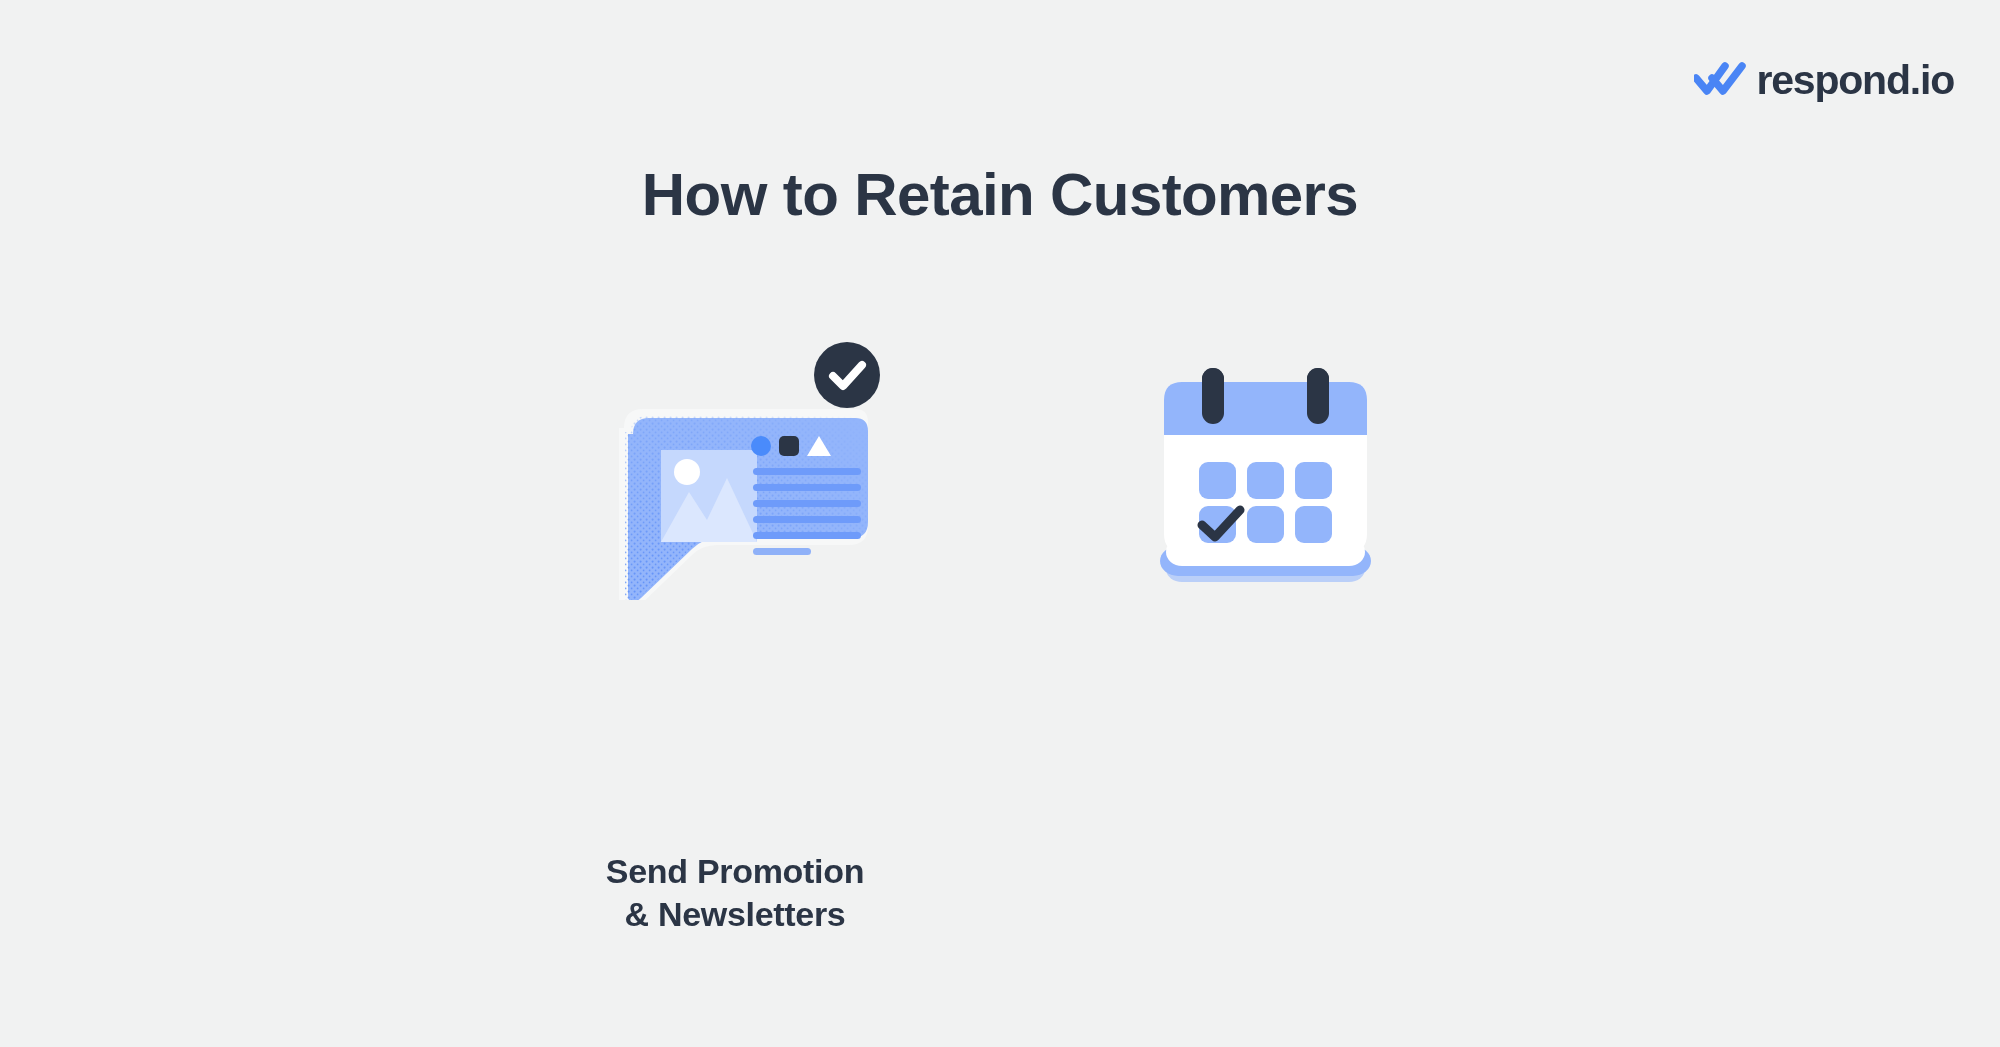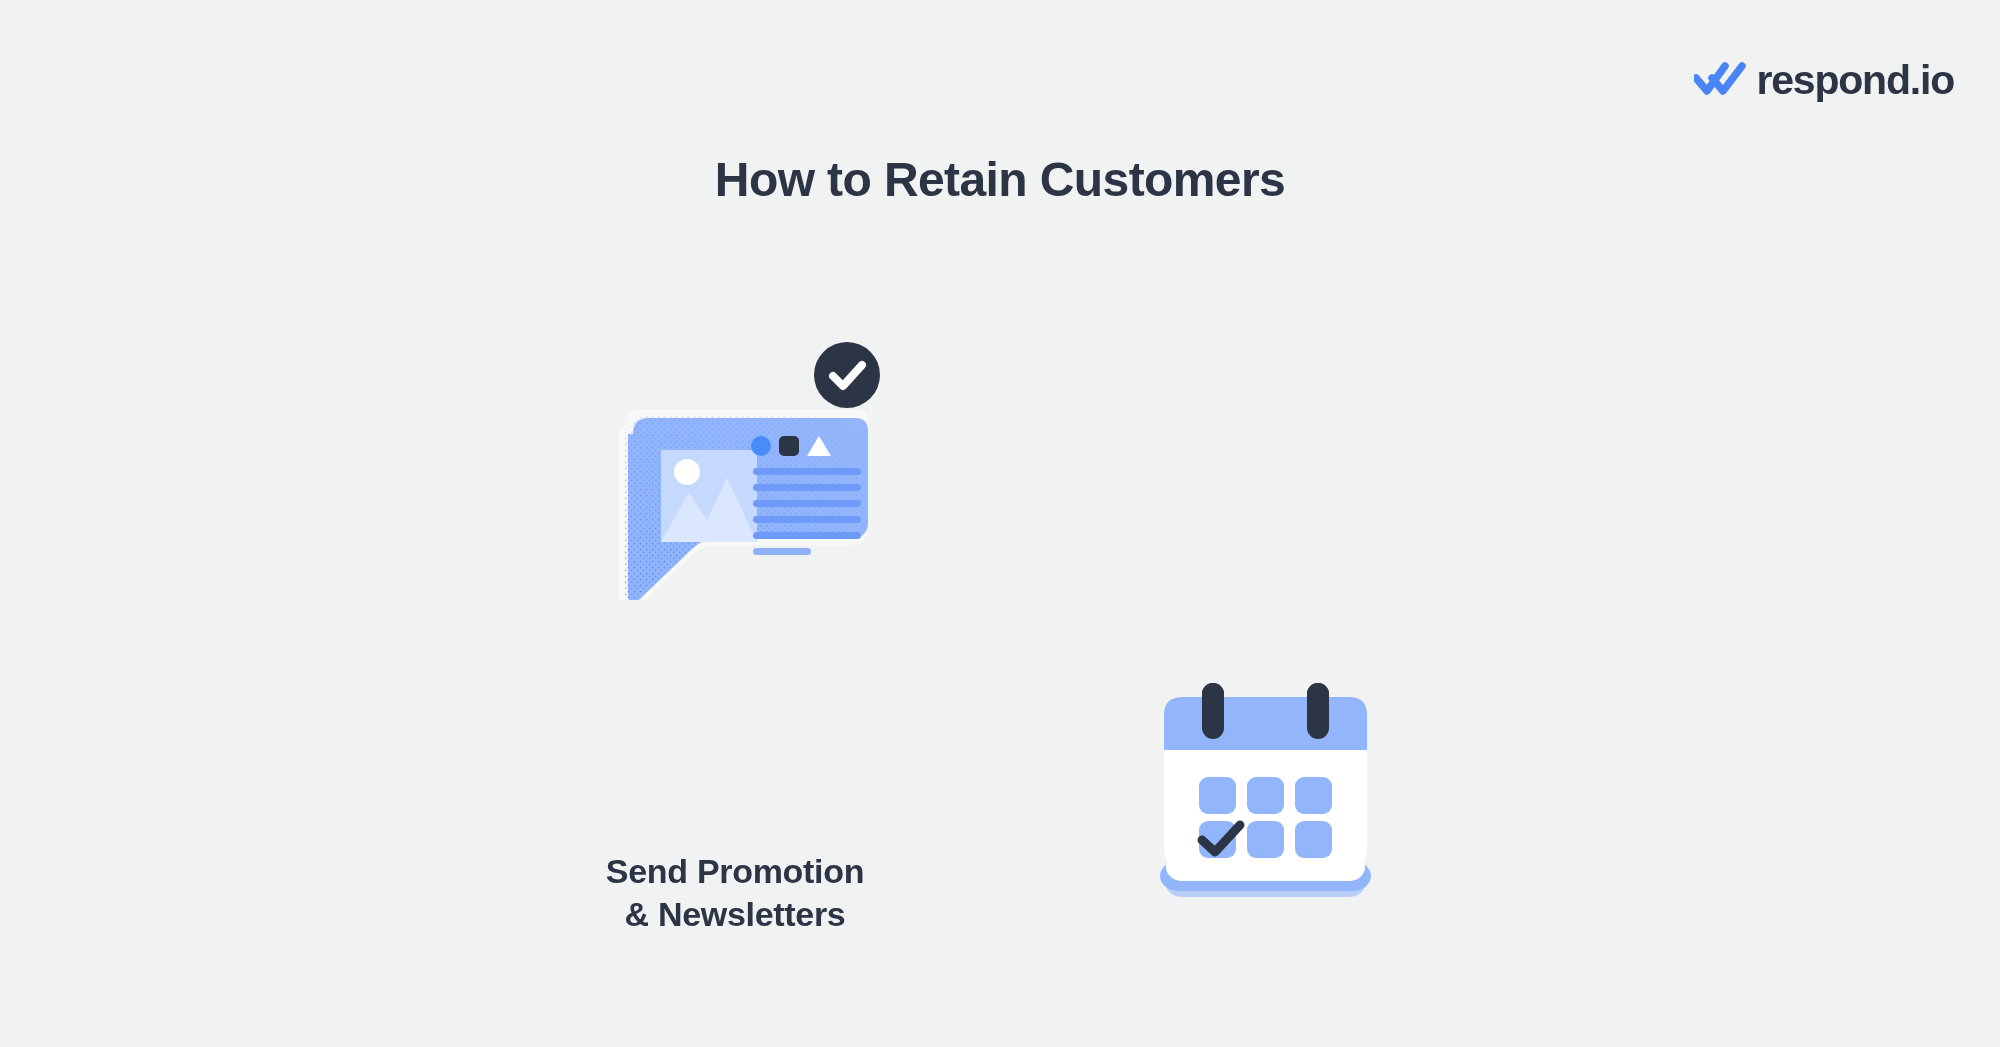--- a/index.html
+++ b/index.html
@@ -36,36 +36,36 @@
     font-family: "Liberation Sans", sans-serif;
   }
 
   
   .page-title {
     position: absolute;
     top: 122px;
     left: 0;
     width: 2000px;
     text-align: center;
-    font-size: 48px;
+    font-size: 60px;
     font-weight: bold;
     color: #2b3545;
     letter-spacing: -0.6px;
     line-height: 1.1;
   }
 
   
   .cards {
     position: absolute;
     top: 330px;
     left: 0;
     width: 2000px;
     display: flex;
     justify-content: center;
-    align-items: flex-end;
+    align-items: flex-start;
     gap: 200px;
   }
   .card {
     width: 330px;
     display: flex;
     flex-direction: column;
     align-items: center;
   }
   .card-art {
     height: 290px;

